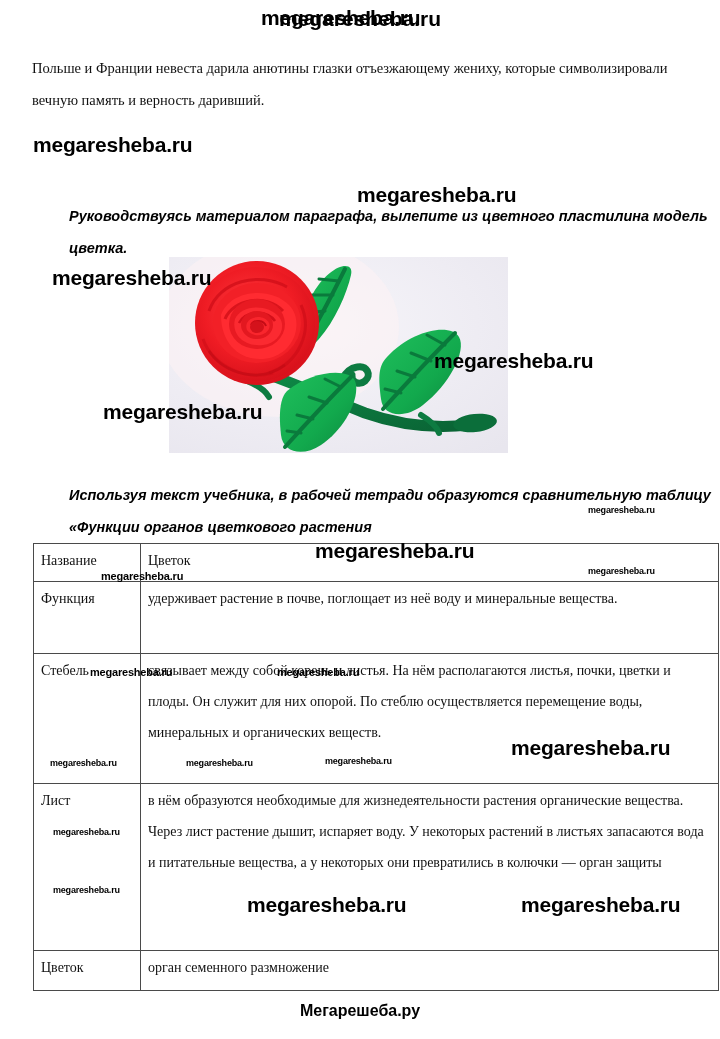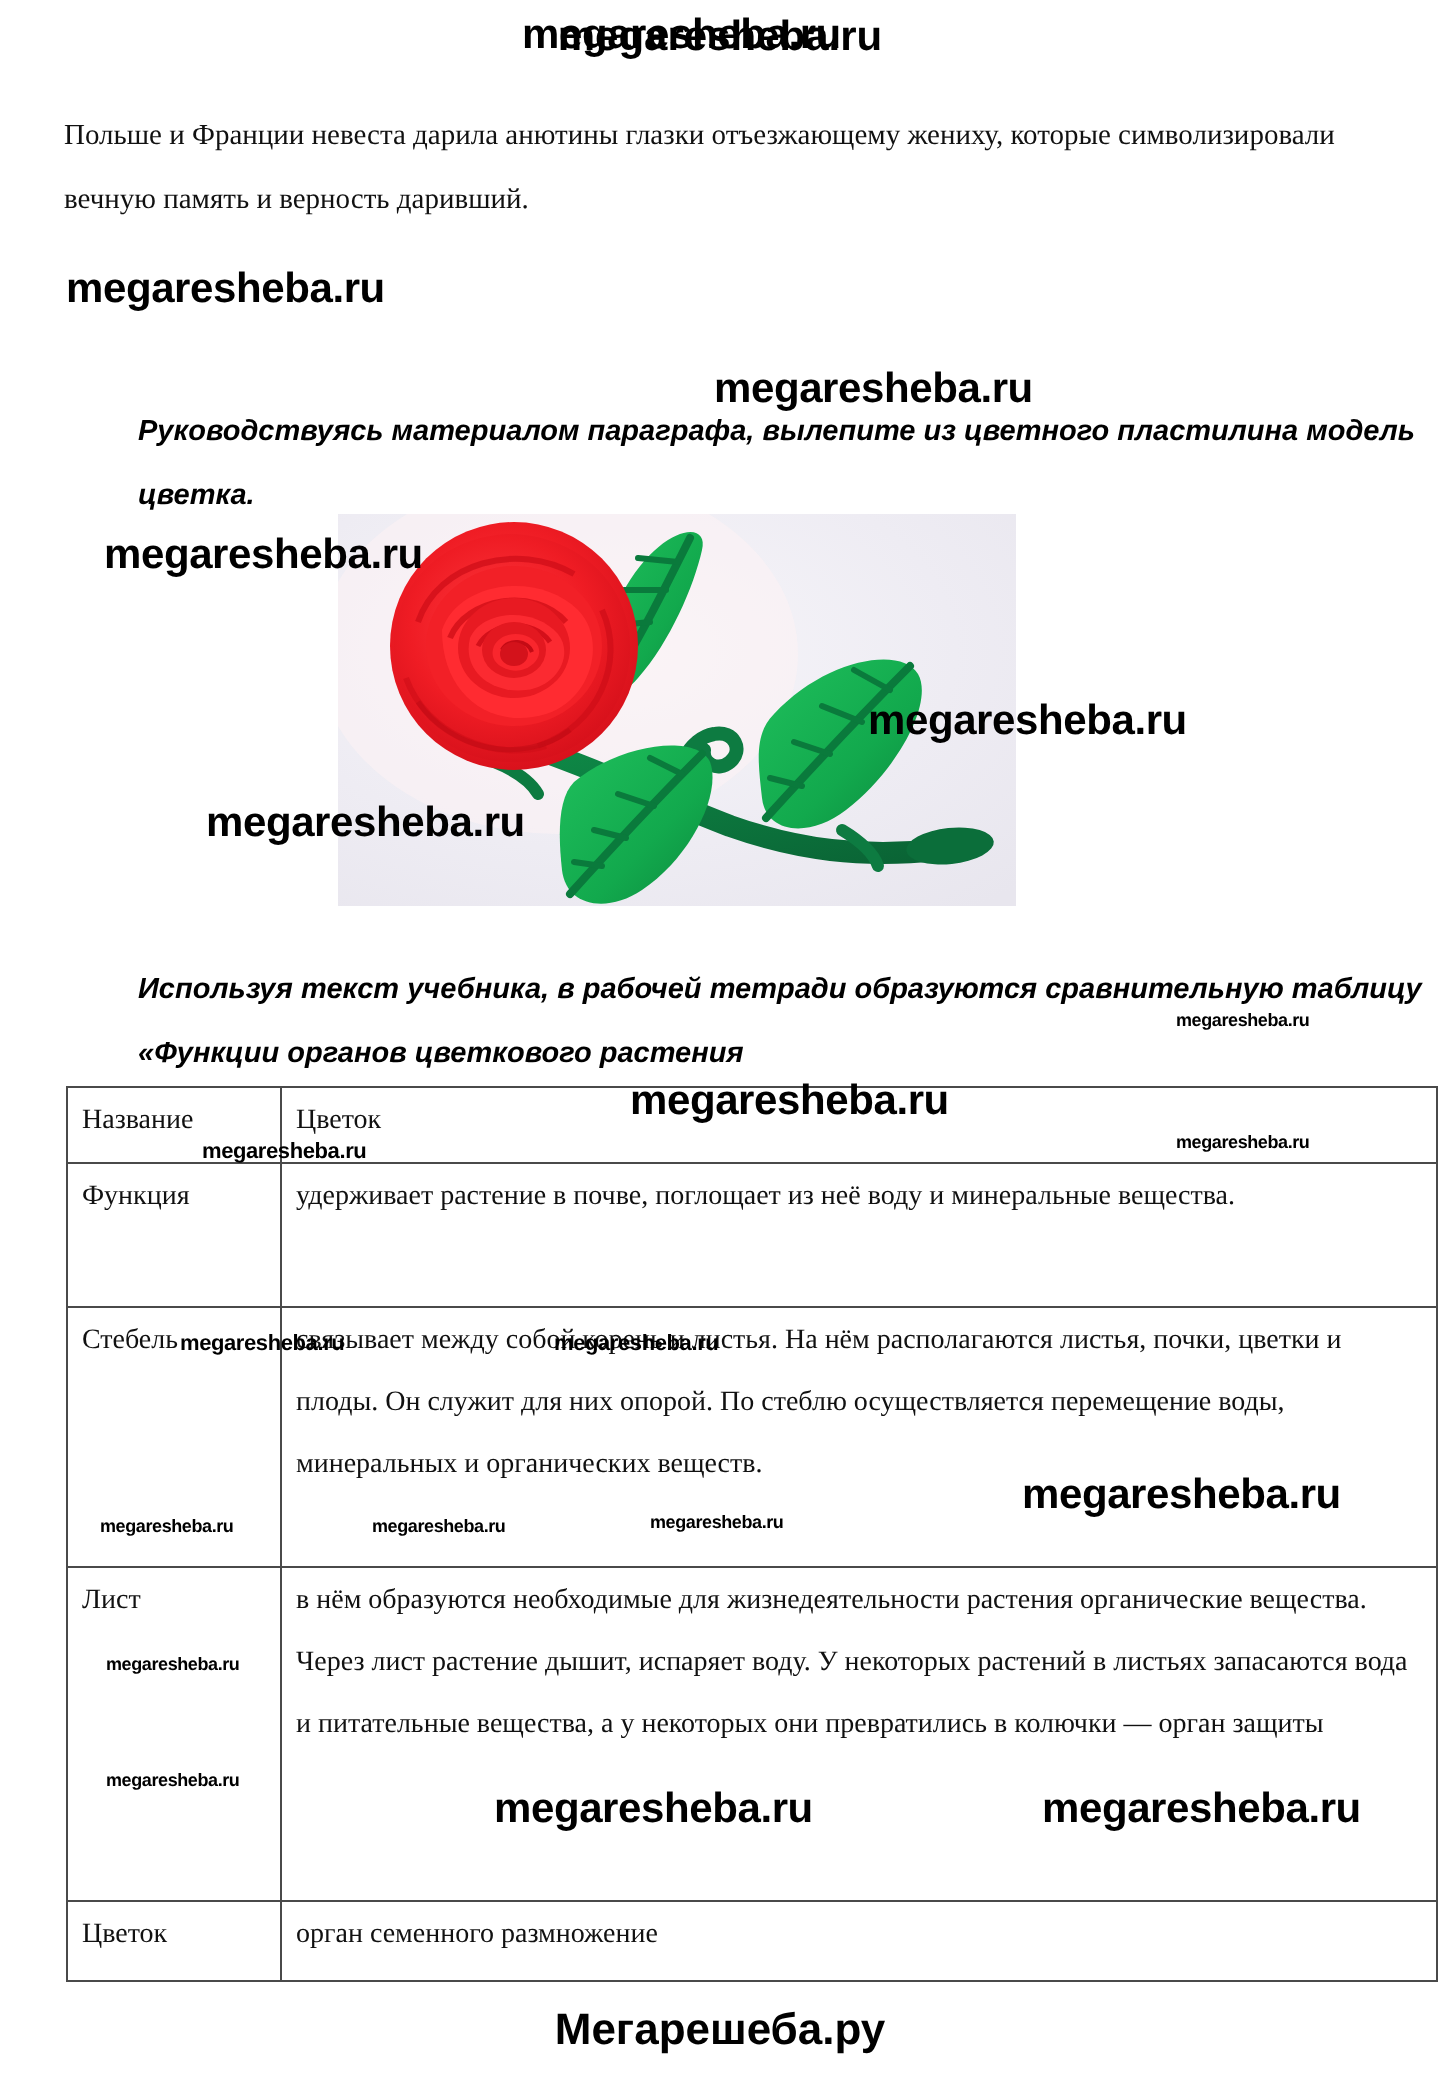--- a/index.html
+++ b/index.html
@@ -130,21 +130,21 @@
   .row-flower td { height: 34px; }
 
   .bottom-brand {
     position: absolute;
     left: 0;
     top: 1002px;
     width: 720px;
     text-align: center;
     font-family: "Liberation Sans", sans-serif;
     font-weight: bold;
-    font-size: 22px;
+    font-size: 16px;
     color: #000;
   }
 </style>
 </head>
 <body>
 
 <div class="page">
 
   <div class="top-title">megaresheba.ru</div>
 

